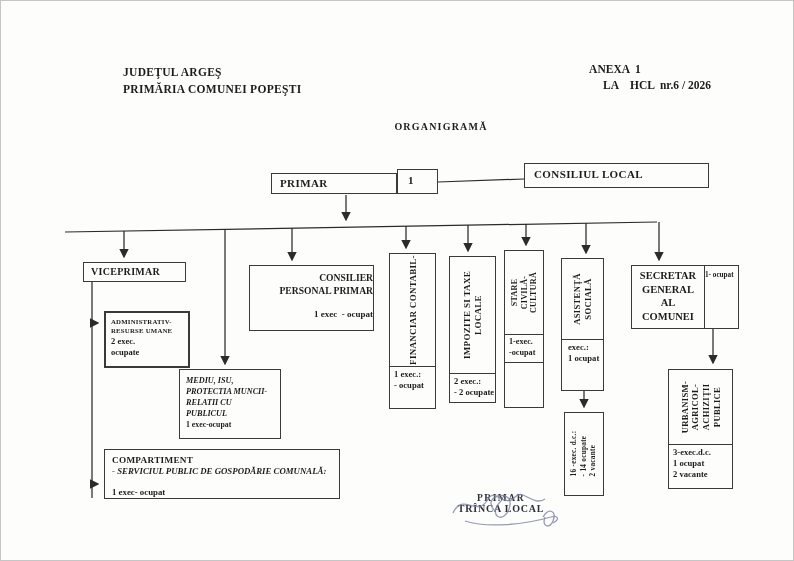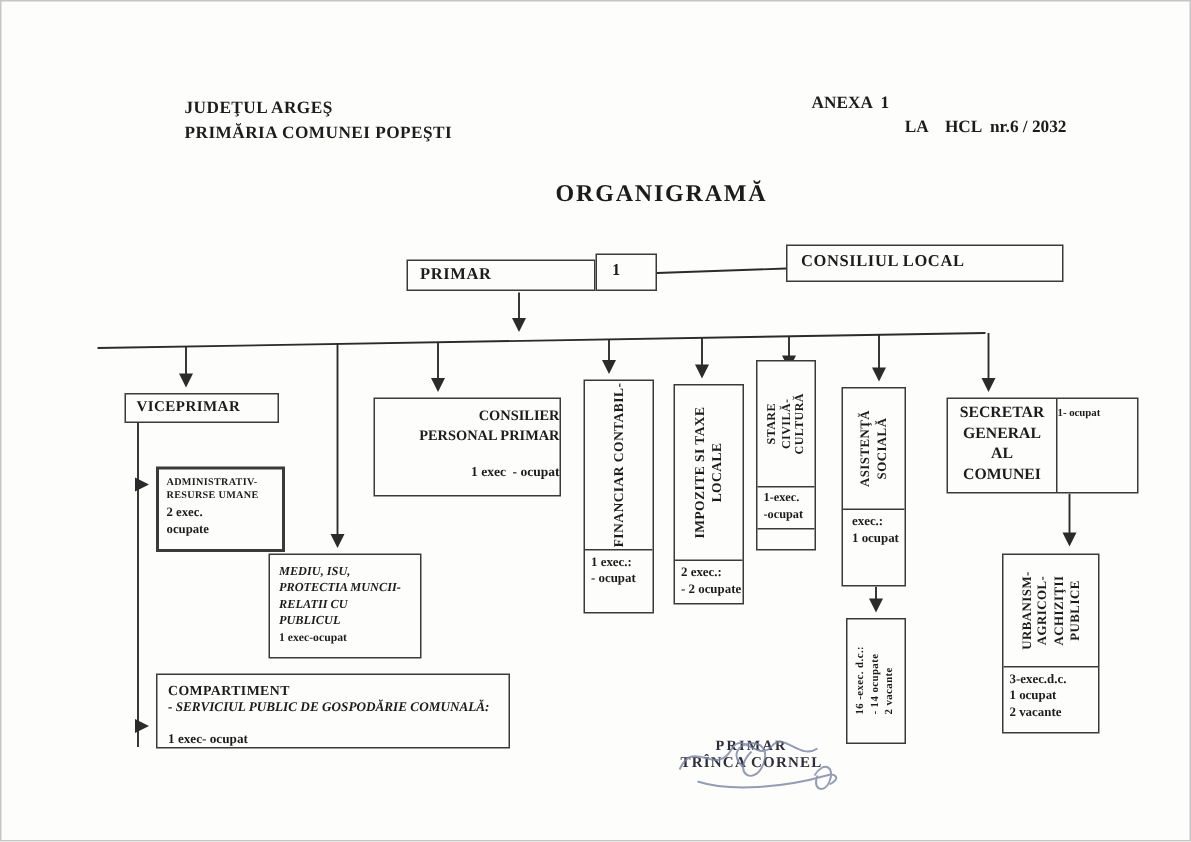--- a/index.html
+++ b/index.html
@@ -10,23 +10,23 @@
     color:#1c1c1c;
     font-family:"Liberation Serif","DejaVu Serif",serif;
   }
   .abs { position:absolute; }
   .pre { white-space:pre; }
   .prelines { white-space:pre-line; }
 
   
   .hdr-left { left:122px; top:63px; font-size:11.5px; font-weight:bold; line-height:1.5; letter-spacing:.3px; }
   .hdr-right { left:540px; top:61px; width:178px; font-size:11.5px; font-weight:bold; line-height:1.35; }
-  .hdr-right .l1 { text-align:left; padding-right:30px; }
+  .hdr-right .l1 { text-align:center; padding-right:30px; }
   .hdr-right .l2 { text-align:right; padding-right:8px; }
-  .page-title { left:300px; top:120px; width:280px; text-align:center; font-size:16px; font-weight:bold; letter-spacing:1.2px; }
+  .page-title { left:300px; top:120px; width:280px; text-align:center; font-size:10px; font-weight:bold; letter-spacing:1.2px; }
 
   
   .box { position:absolute; border:1.4px solid #3a3a3a; background:#fdfdfc; }
 
   .primar-box   { left:270px; top:172px; width:126px; height:21px; font-size:11px; font-weight:bold; padding:3px 0 0 8px; letter-spacing:.4px; }
   .primar-cnt   { left:396px; top:168px; width:41px; height:25px; font-size:11px; font-weight:bold; padding:4px 0 0 10px; }
   .consiliu-box { left:523px; top:162px; width:185px; height:25px; font-size:11px; font-weight:bold; padding:4px 0 0 9px; letter-spacing:.4px; }
 
   .vice-box { left:82px; top:261px; width:103px; height:20px; font-size:10px; font-weight:bold; padding:3px 0 0 7px; letter-spacing:.3px; }
 
@@ -55,36 +55,36 @@
     position:absolute; transform:rotate(-90deg);
     display:flex; align-items:center; justify-content:center;
     text-align:center; font-weight:bold; white-space:pre-line; letter-spacing:.3px;
   }
   .hcnt { font-weight:bold; white-space:pre-line; line-height:1.3; padding:2px 0 0 4px; }
 
   .fin-box { left:388px; top:252px; width:47px; height:156px; }
   .fin-box .vtext { width:113px; height:44px; left:-34px; top:34px; font-size:9px; }
   .imp-box { left:448px; top:255px; width:47px; height:147px; }
   .imp-box .vtext { width:117px; height:44px; left:-36px; top:36px; font-size:9px; line-height:1.25; }
-  .stare-box { left:503px; top:239px; width:40px; height:127px; }
+  .stare-box { left:503px; top:249px; width:40px; height:158px; }
   .stare-box .vtext { width:84px; height:37px; left:-23px; top:23px; font-size:8px; line-height:1.2; }
   .asist-box { left:560px; top:257px; width:43px; height:133px; }
   .asist-box .vtext { width:81px; height:40px; left:-20px; top:20px; font-size:8.6px; line-height:1.3; }
   .detail-box { left:563px; top:411px; width:40px; height:84px; }
   .detail-box .vtext { width:82px; height:37px; left:-22px; top:22px; font-size:7.2px; line-height:1.35; text-align:left; }
   .urb-box { left:667px; top:368px; width:65px; height:120px; }
   .urb-box .vtext { width:75px; height:62px; left:-6px; top:6px; font-size:8.6px; line-height:1.25; }
 
   .fin-box  .hcnt { font-size:8.6px; }
   .imp-box  .hcnt { font-size:8.6px; }
   .stare-box .hcnt { font-size:8.2px; border-bottom:1.2px solid #3a3a3a; height:28px; }
   .asist-box .hcnt { font-size:8.6px; padding-left:6px; }
   .urb-box  .hcnt { font-size:8.6px; }
 
-  .secretar-box { left:630px; top:264px; width:128px; height:64px; display:flex; }
+  .secretar-box { left:630px; top:264px; width:108px; height:64px; display:flex; }
   .secretar-box .main { width:72px; text-align:center; font-size:10.5px; font-weight:bold; line-height:1.3; padding-top:3px; white-space:pre-line; }
   .secretar-box .side { flex:1; border-left:1.3px solid #3a3a3a; font-size:7.2px; font-weight:bold; padding-top:5px; white-space:pre; }
 
   .stamp { left:428px; top:492px; width:144px; text-align:center; color:#2e2e3a; }
   .stamp .l1 { font-size:9.5px; font-weight:bold; letter-spacing:1.5px; }
   .stamp .l2 { font-size:10px; font-weight:bold; letter-spacing:.8px; }
 
   svg.connectors, svg.sig { position:absolute; pointer-events:none; }
 </style>
 </head>
@@ -125,21 +125,21 @@
       <line x1="712" y1="328" x2="712" y2="361" marker-end="url(#arr)"></line>
     </g>
   </svg>
 
   <div class="abs hdr-left">
     <div>JUDEŢUL ARGEŞ</div>
     <div>PRIMĂRIA COMUNEI POPEŞTI</div>
   </div>
   <div class="abs hdr-right">
     <div class="l1 pre">ANEXA  1</div>
-    <div class="l2 pre">LA    HCL  nr.6 / 2032</div>
+    <div class="l2 pre">LA    HCL  nr.6 / 2026</div>
   </div>
   <div class="abs page-title">ORGANIGRAMĂ</div>
 
   <div class="box primar-box">
     <span>PRIMAR</span>
   </div>
   <div class="box primar-cnt">
     <span>1</span>
   </div>
   <div class="box consiliu-box">
@@ -233,21 +233,21 @@
 ACHIZIŢII
 PUBLICE</div>
     </div>
     <div class="hcnt">3-exec.d.c.
 1 ocupat
 2 vacante</div>
   </div>
 
   <div class="abs stamp">
     <div class="l1">PRIMAR</div>
-    <div class="l2">TRÎNCA CORNEL</div>
+    <div class="l2">TRÎNCA LOCAL</div>
   </div>
   <svg class="sig" width="160" height="52" viewBox="0 0 160 52" style="left:424px; top:482px;">
     <g stroke="#7b84a3" stroke-width="1.3" fill="none" opacity="0.8">
       <path d="M28,30 C 38,8 52,36 63,16 C 70,4 80,26 90,14 C 98,5 108,24 120,16"></path>
       <path d="M70,28 c -16,-16 22,-24 14,-2 c -6,16 -22,6 -8,-8"></path>
       <path d="M40,38 c 22,7 58,4 86,-4 c 6,-2 10,2 2,6"></path>
       <path d="M118,34 c 6,-10 14,-6 10,4 c -3,8 -12,6 -8,-4"></path>
     </g>
   </svg>
 

